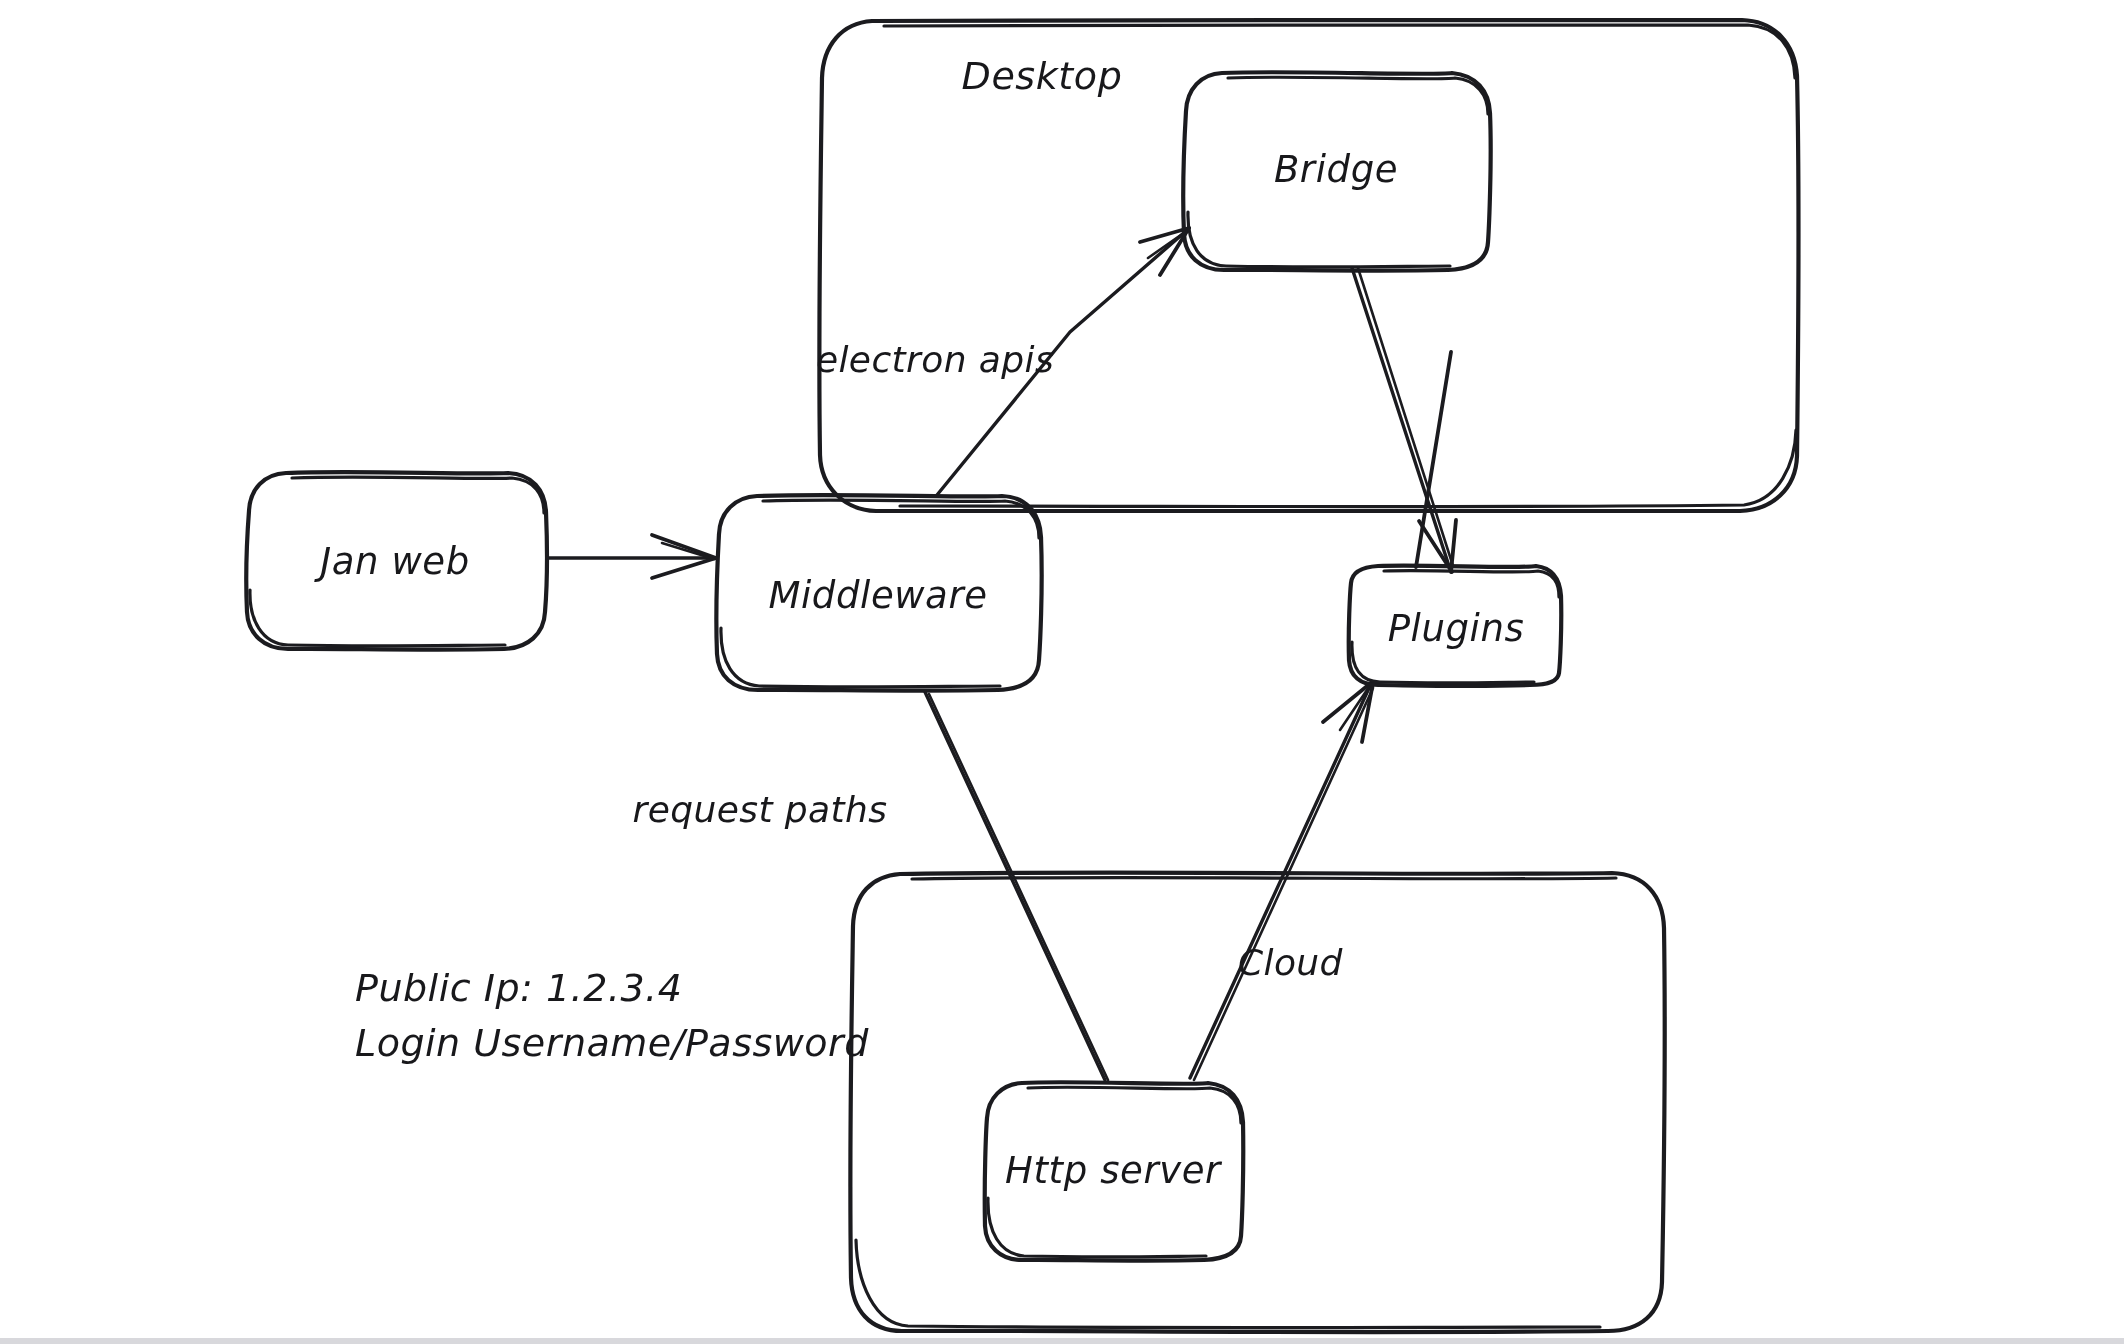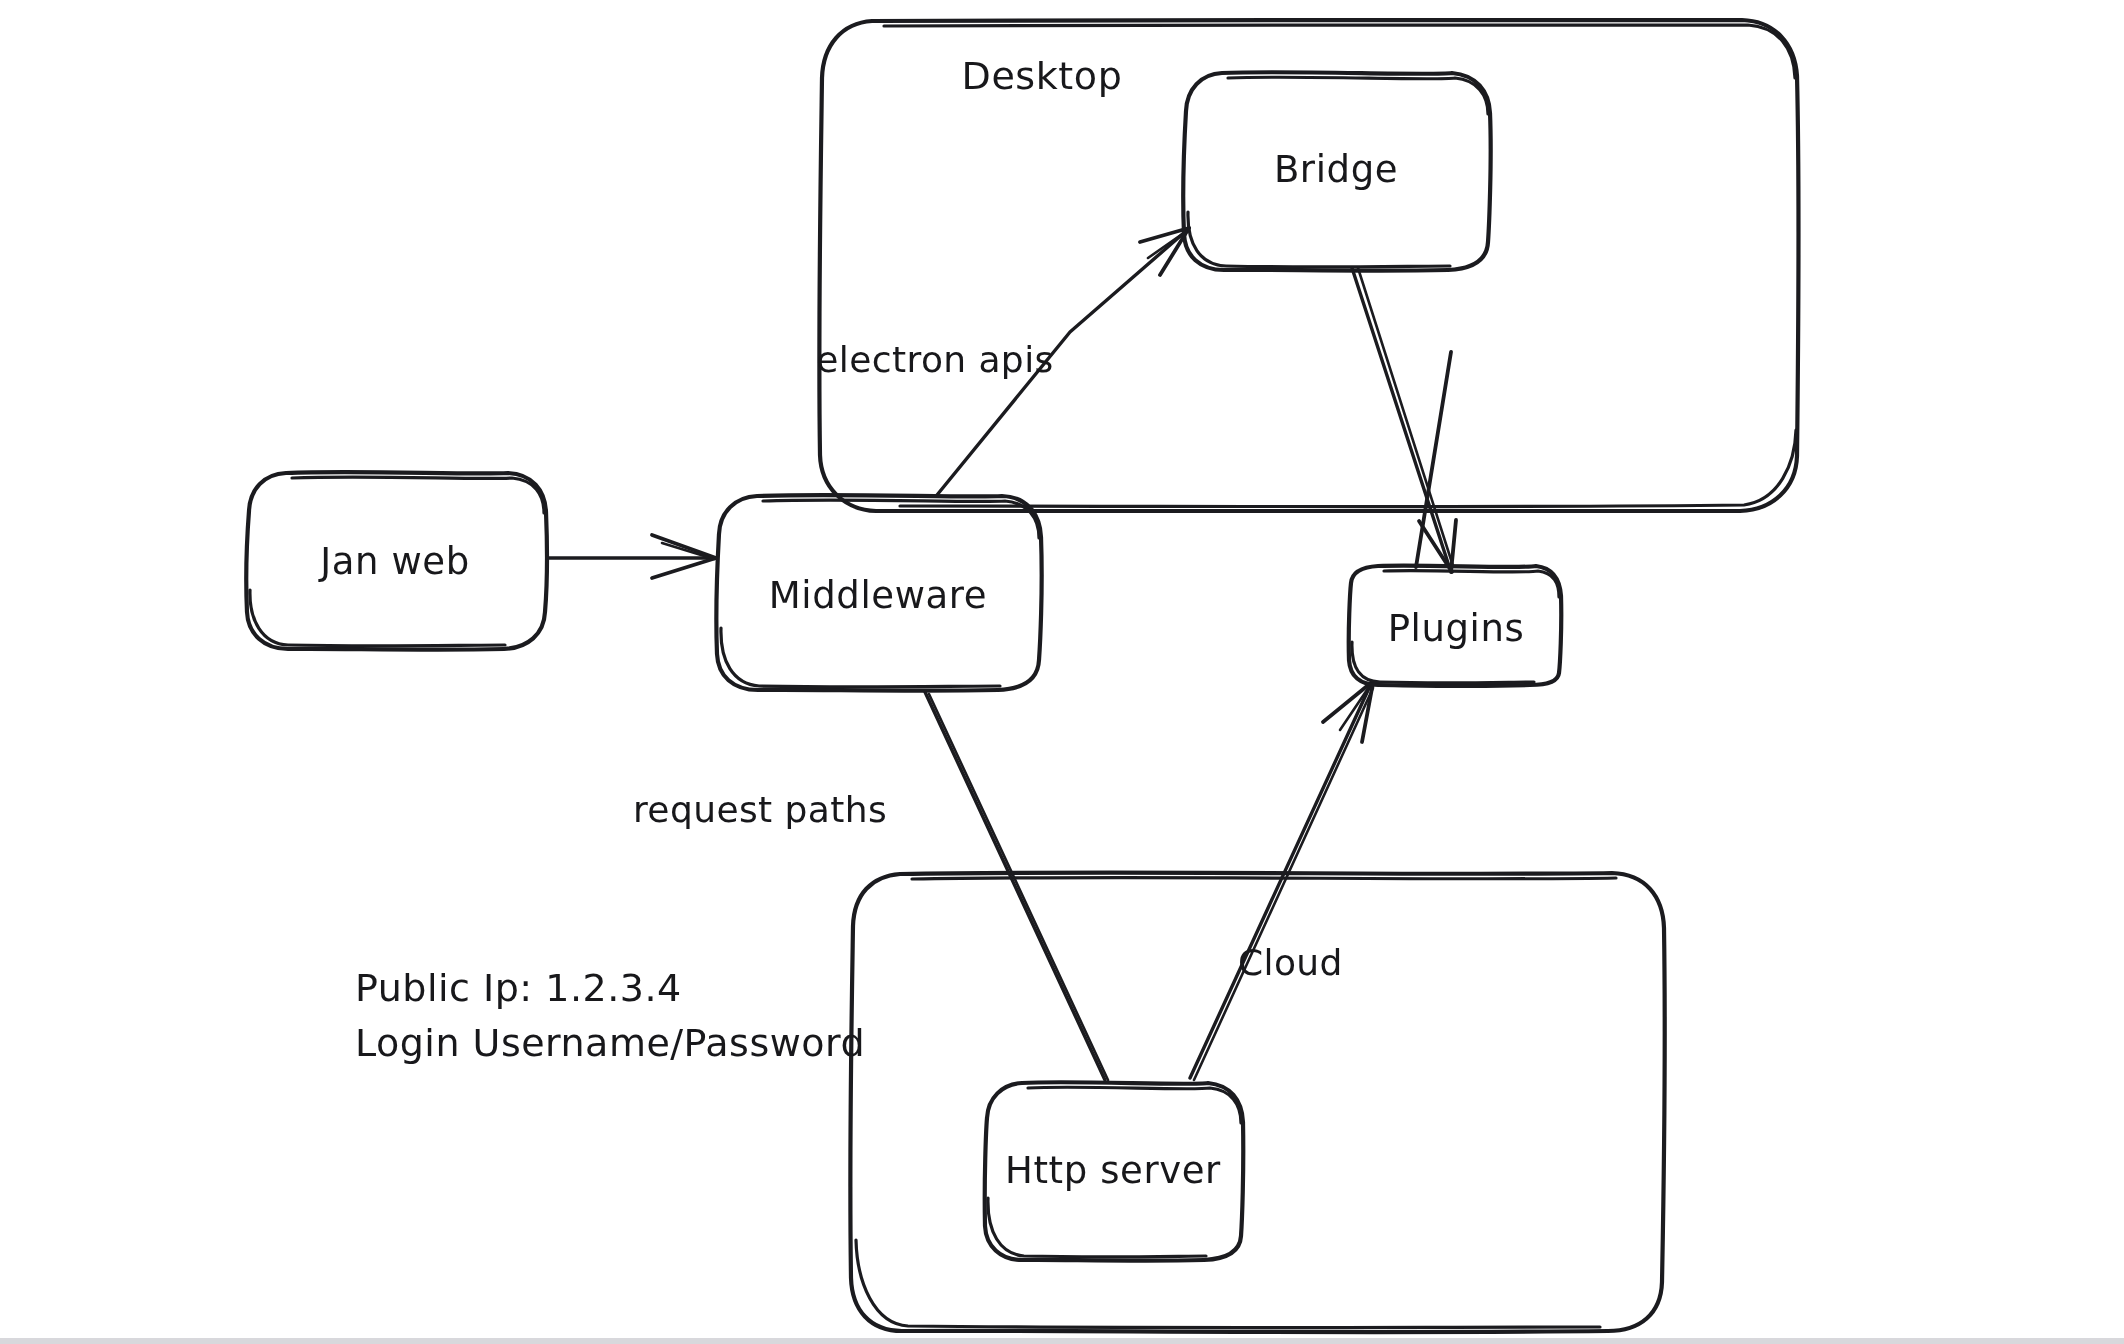--- a/index.html
+++ b/index.html
@@ -11,20 +11,21 @@
     width: 2124px;
     height: 1344px;
     overflow: hidden;
     font-family: "DejaVu Sans", sans-serif;
   }
   #canvas-root {
     position: relative;
     width: 2124px;
     height: 1344px;
     background: #ffffff;
+    font-style: italic;
   }
   #diagram-svg {
     position: absolute;
     left: 0;
     top: 0;
     width: 2124px;
     height: 1344px;
   }
   .hand-stroke {
     fill: none;

